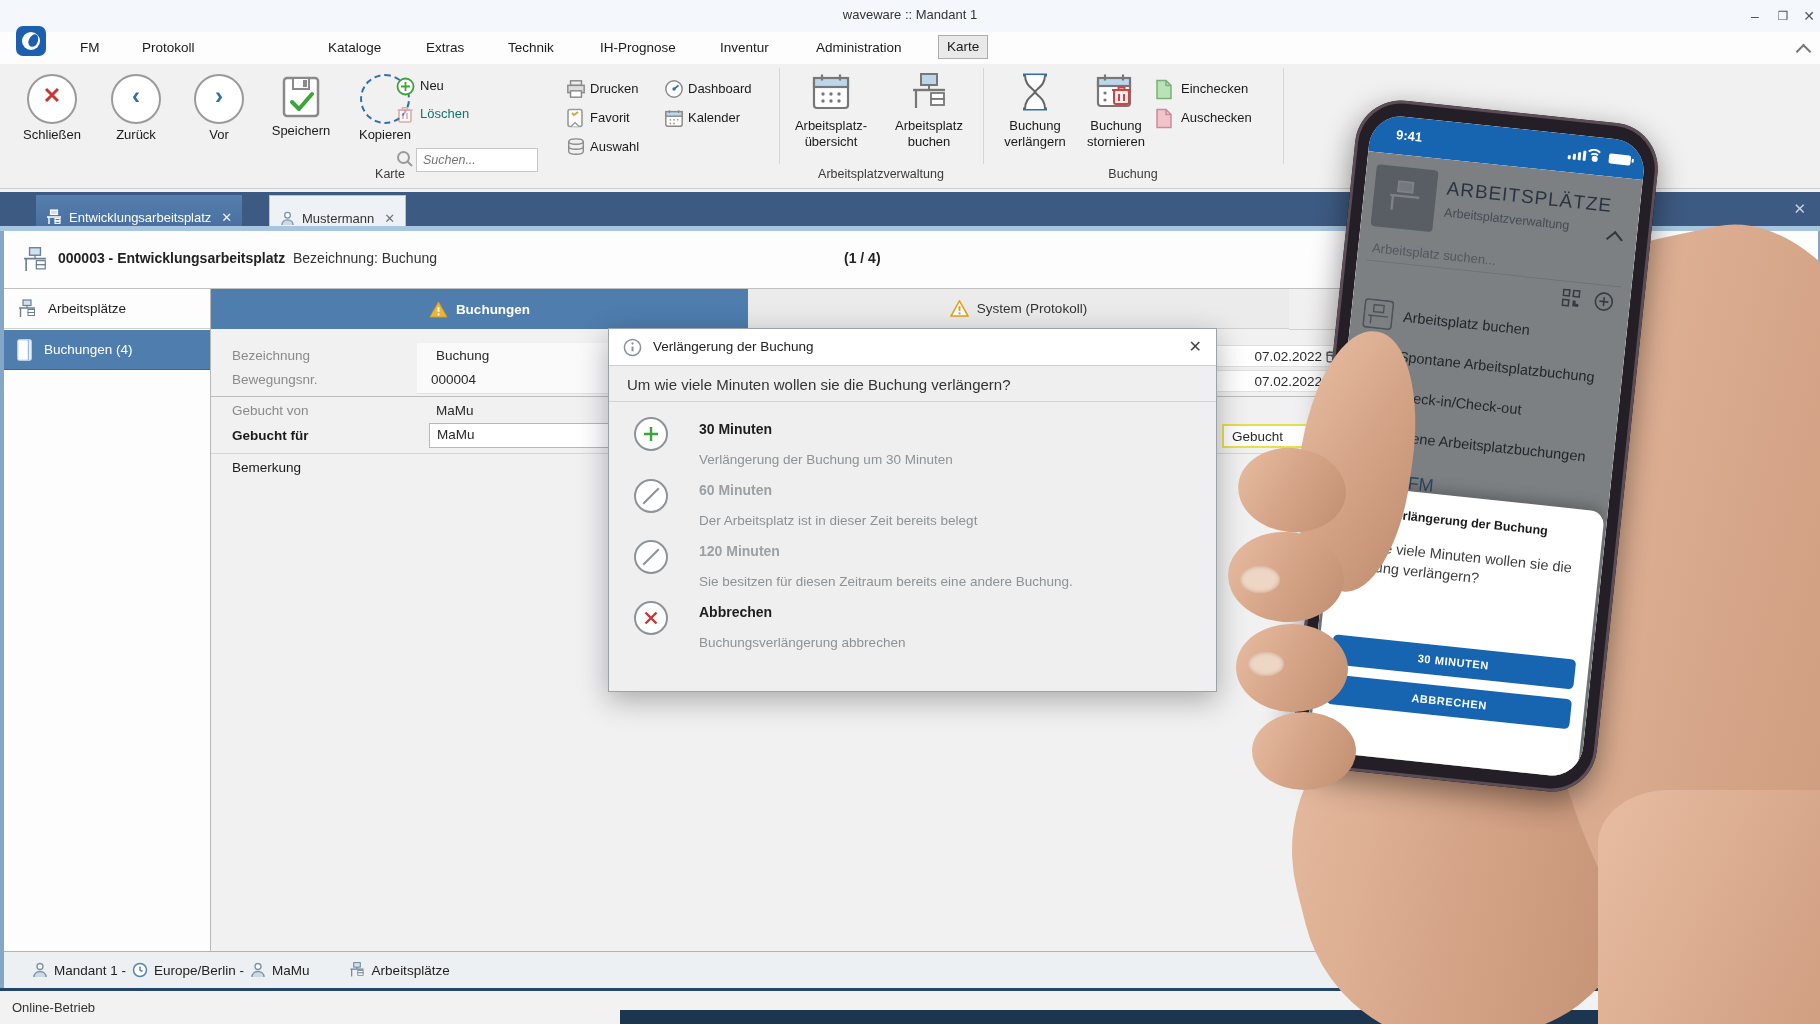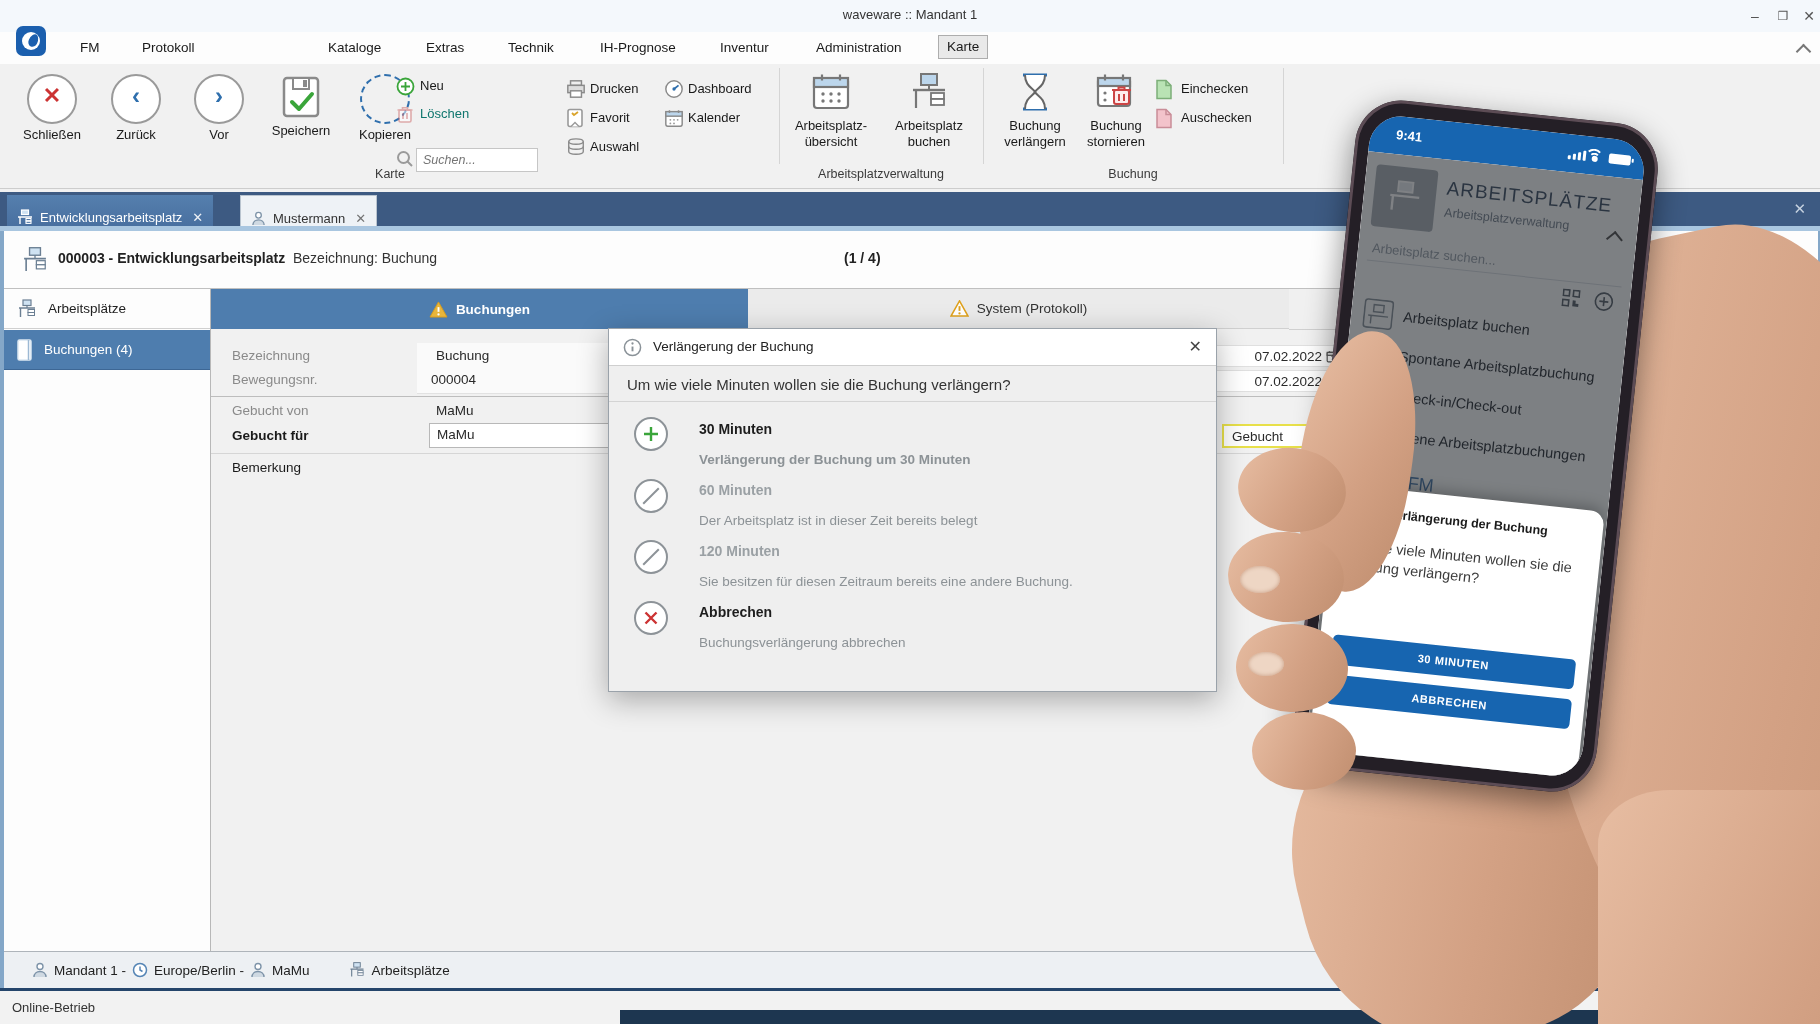--- a/index.html
+++ b/index.html
@@ -31,21 +31,21 @@
   .smrow .lbl{position:absolute;left:24px;top:3px;}
   .smrow.dis .lbl{color:#0f766e;}
   .srch{position:absolute;left:20px;top:0;width:108px;height:22px;border:1px solid #c6c6c6;background:#fff;font-family:"Liberation Sans",sans-serif;font-size:12.5px;font-style:italic;color:#999;padding:0 6px;}
   .bigbtn{position:absolute;top:6px;width:104px;text-align:center;font-size:13px;color:#1a1a1a;line-height:16px;}
   .bigbtn svg{display:block;margin:0 auto 4px;}
   .docbtn{position:absolute;height:24px;font-size:13px;color:#1a1a1a;}
   .docbtn .lbl{position:absolute;left:26px;top:3px;}
   
   .tabstrip{position:absolute;left:0;top:192px;width:1820px;height:34px;background:#3d5a82;}
   .tabstrip:after{content:"";position:absolute;left:0;bottom:-5px;width:100%;height:5px;background:#a9c6e0;}
-  .dtab{position:absolute;top:3px;height:44px;display:flex;align-items:center;gap:7px;padding:0 10px;font-size:13px;}
+  .dtab{position:absolute;top:3px;height:44px;display:flex;align-items:center;gap:7px;padding:0 10px;font-size:13px;margin-left:29px;}
   .dtab.act{background:linear-gradient(#557fae,#44699a);color:#fff;}
   .dtab.inact{background:#eef2f6;color:#333;border:1px solid #b9c4cf;border-bottom:none;}
   .dtab .cl{font-size:13px;opacity:.9;margin-left:3px;}
   
   .content{position:absolute;left:0;top:231px;width:1814px;height:757px;background:#f1f1f1;border-left:4px solid #84a7c8;border-right:3px solid #84a7c8;}
   .rechead{position:absolute;left:0;top:0;width:100%;height:57px;background:#fdfdfd;border-bottom:1px solid #c0c0c0;}
   .rechead .big{position:absolute;left:54px;top:19px;font-size:14px;}
   .rechead .pager{position:absolute;left:840px;top:19px;font-size:14px;font-weight:bold;}
   .sidebar{position:absolute;left:0;top:58px;width:206px;height:662px;background:#fdfdfd;border-right:1px solid #b8b8b8;}
   .siderow{position:absolute;left:0;width:206px;height:40px;border-bottom:1px solid #d0d0d0;font-size:13.5px;display:flex;align-items:center;gap:10px;padding-left:12px;box-sizing:border-box;}
@@ -477,21 +477,21 @@
     <div class="dlg-q">Um wie viele Minuten wollen sie die Buchung verlängern?</div>
     <div class="dlg-qline"></div>
 
     <div>
       <div class="opt-ic" style="top:88px;">
         <svg width="30" height="30" viewBox="0 0 30 30">
             <path d="M15 8v14M8 15h14" stroke="#3aa53a" stroke-width="2.4"></path>
           </svg>
       </div>
       <div class="opt-t" style="top:92px;">30 Minuten</div>
-      <div class="opt-d" style="top:123px;font-weight:bold;">Verlängerung der Buchung um 30 Minuten</div>
+      <div class="opt-d" style="top:123px;">Verlängerung der Buchung um 30 Minuten</div>
     </div>
 
     <div>
       <div class="opt-ic" style="top:150px;">
           <div class="slash"></div>
         </div>
       <div class="opt-t dis" style="top:153px;">60 Minuten</div>
       <div class="opt-d" style="top:184px;">Der Arbeitsplatz ist in dieser Zeit bereits belegt</div>
     </div>
 

